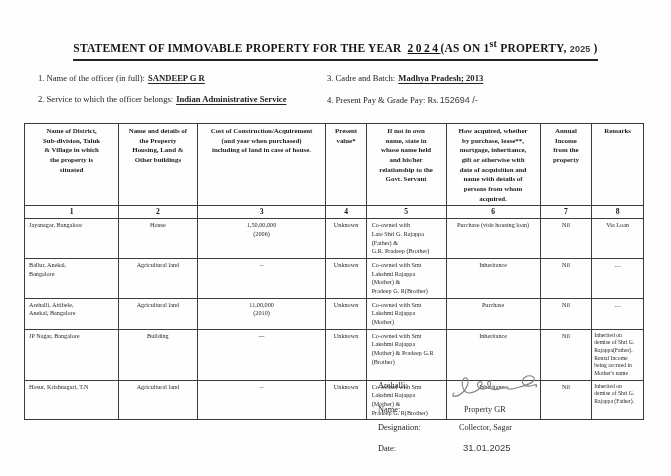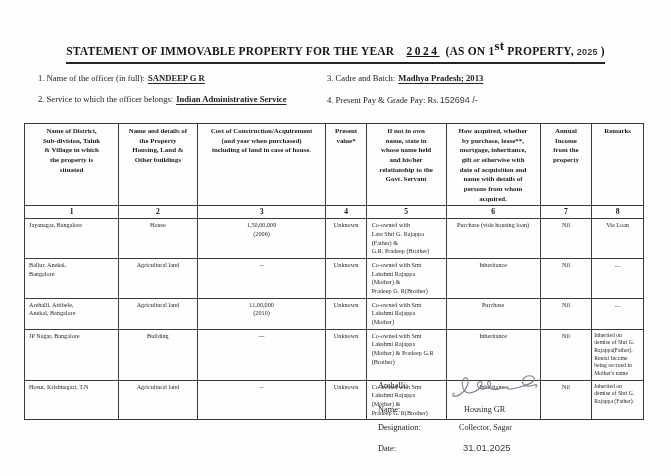--- a/index.html
+++ b/index.html
@@ -7,22 +7,22 @@
   .page {
     position:relative; width:671px; height:476px; background:#fefefe;
     font-family:"Liberation Serif", serif; color:#1f1f1f; overflow:hidden;
   }
   
   .title-wrap { position:absolute; top:38px; left:0; width:100%; text-align:center; }
   .title {
     display:inline-block; font-weight:bold; font-size:11.5px; letter-spacing:.2px;
     border-bottom:2.5px solid #242424; padding-bottom:5px; color:#161616;
   }
-  .title .year1 { letter-spacing:2.5px; margin:0 6px;text-decoration:underline; }
-  .title sup { font-size:13px; }
+  .title .year1 { letter-spacing:2.5px; margin:0 0;text-decoration:underline; }
+  .title sup { font-size:10px; }
   .title .sans-val { font-family:"Liberation Sans", sans-serif; font-size:9px; color:#3a3a3a; }
   
   .info-line { position:absolute; font-size:8.6px; color:#222; white-space:nowrap; }
   .info-line .val-underline {
     font-weight:bold; text-decoration:underline; text-underline-offset:2px; margin-left:3px;
   }
   .info-line .val-sans {
     font-family:"Liberation Sans", sans-serif; font-size:9px; color:#3c3c3c; margin-left:1px;
   }
   #line1 { top:73px; left:38px; }
@@ -211,19 +211,19 @@
     </tbody>
   </table>
 
   <div class="foot-label" id="sig-label">Arehalli:</div>
   <div id="sig-box">
     <svg width="95" height="32" viewBox="0 0 95 32" xmlns="http://www.w3.org/2000/svg">
       <path d="M6,24 C2,28 8,29 14,24 C20,19 22,10 18,9 C14,8 13,16 16,21 C19,26 26,24 31,20 C36,16 34,11 31,13 C28,15 30,21 36,20 C41,19 44,16 42,13 C40,10 38,16 42,19 C46,22 52,20 56,18 M60,18 C58,20 62,21 68,19 C76,17 84,15 86,11 C88,7 80,5 76,9 C72,13 76,18 82,17 C87,16 90,14 88,18" fill="none" stroke="#7d828e" stroke-width="1.1" stroke-linecap="round"></path>
     </svg>
   </div>
   <div class="foot-label" id="name-label">Name:</div>
-  <div class="foot-val" id="name-value">Housing GR</div>
+  <div class="foot-val" id="name-value">Property GR</div>
   <div class="foot-label" id="desig-label">Designation:</div>
   <div class="foot-val" id="desig-value">Collector, Sagar</div>
   <div class="foot-label" id="date-label">Date:</div>
   <div class="foot-val sans" id="date-value">31.01.2025</div>
 
 </div>
 
 </body></html>

